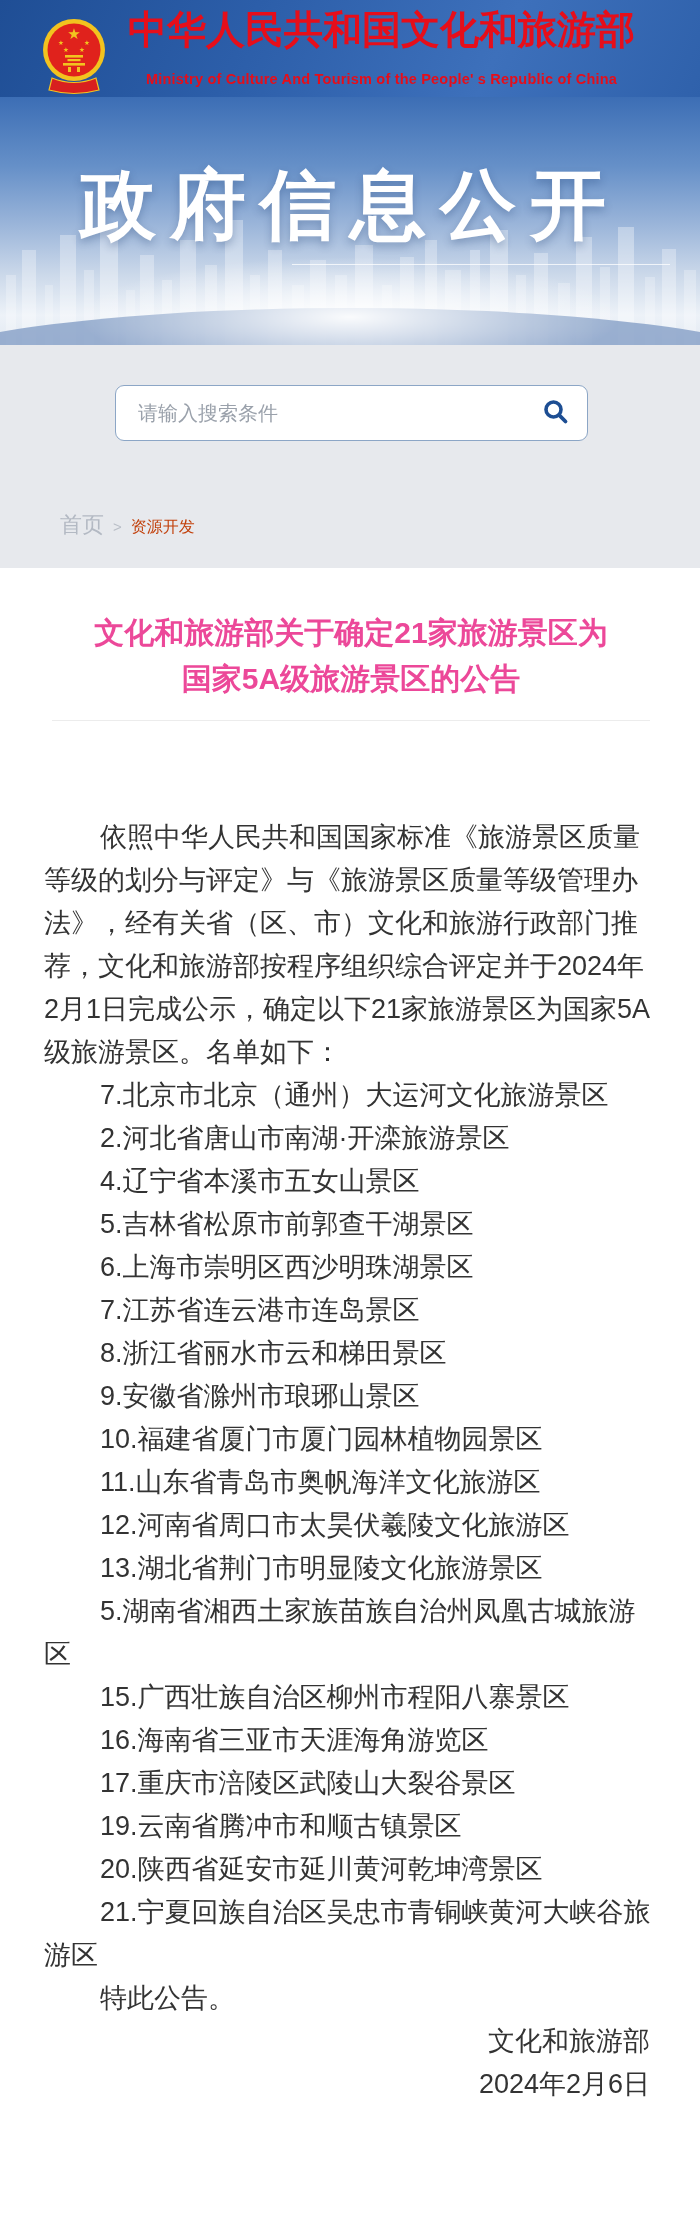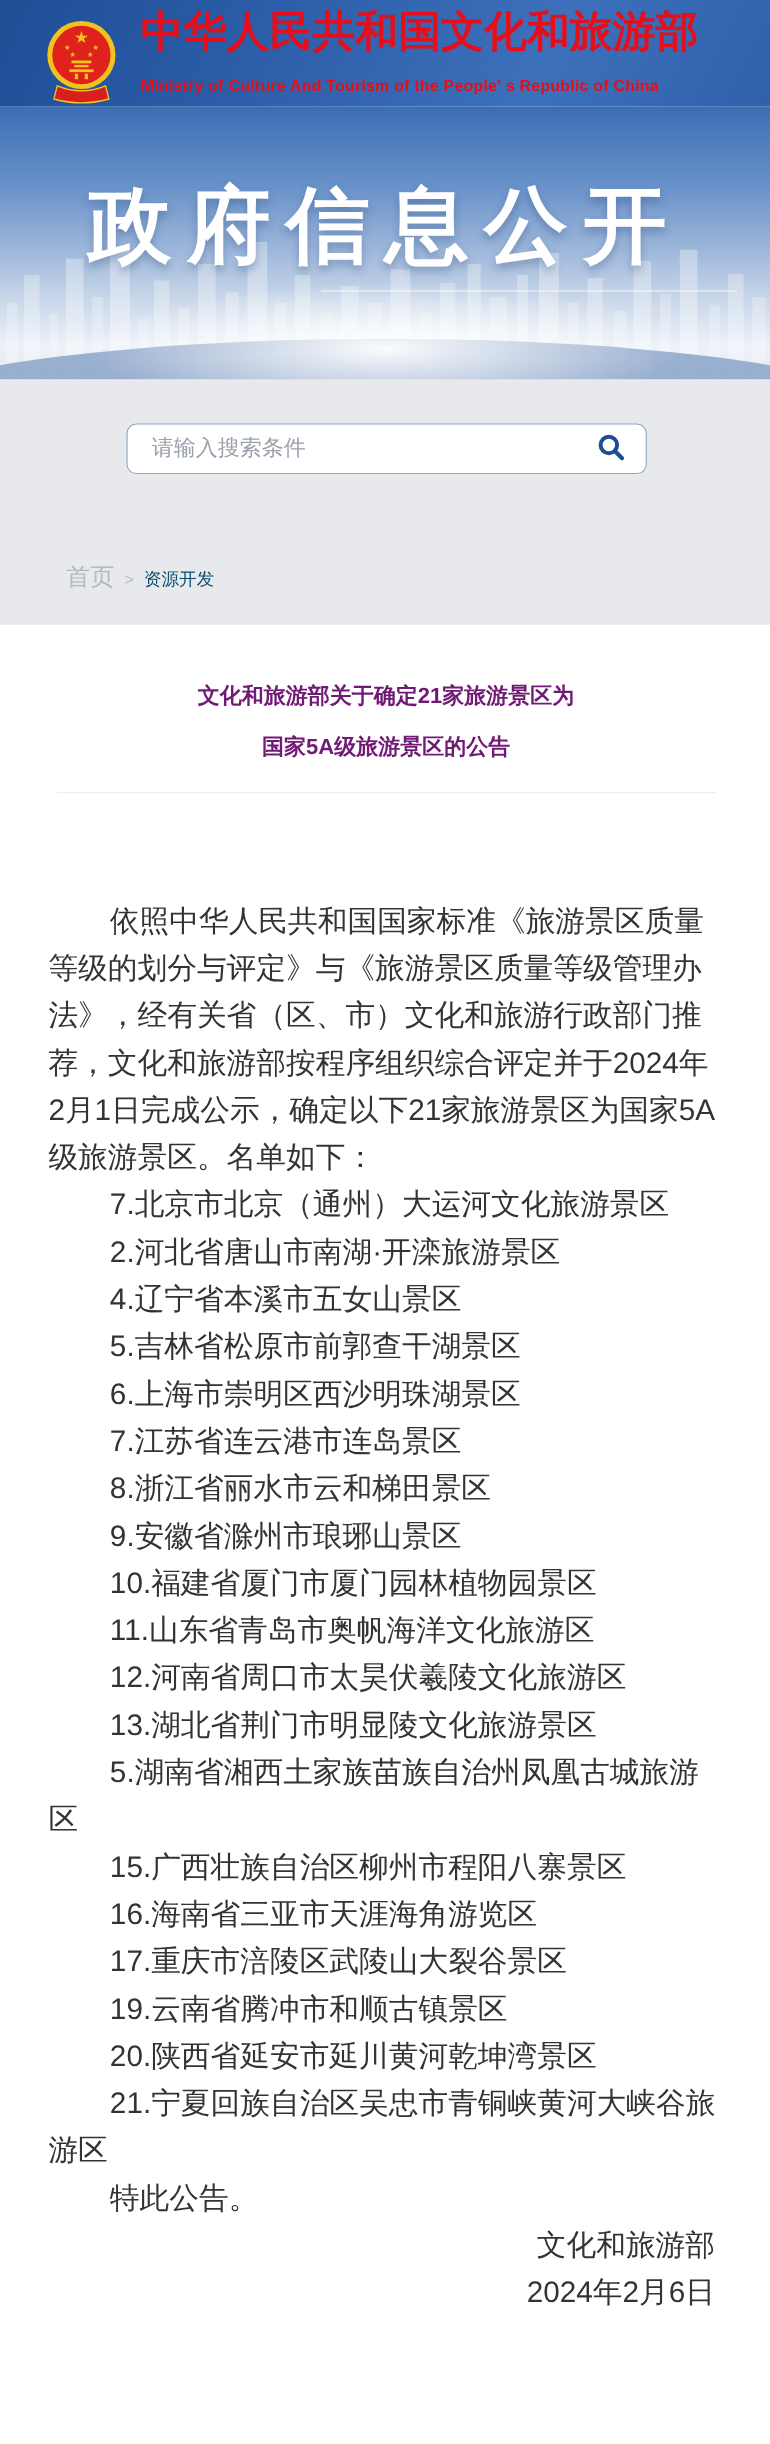--- a/index.html
+++ b/index.html
@@ -30,20 +30,21 @@
     line-height: 1.05;
     white-space: nowrap;
     text-align: center;
   }
   .header-title-en {
     font-size: 14.5px;
     font-weight: 700;
     margin-top: 20px;
     white-space: nowrap;
     letter-spacing: 0.2px;
+    text-align: center;
   }
 
   
   .banner {
     height: 248px;
     position: relative;
     overflow: hidden;
     background: linear-gradient(180deg, #3c6eb5 0%, #6690c8 28%, #9cb6da 52%, #ccd9ea 72%, #edf2f8 88%, #e2e9f1 100%);
   }
   .banner-title {
@@ -65,21 +66,21 @@
     width: 378px; height: 1px;
     background: rgba(255,255,255,0.75);
   }
   .cityscape { position: absolute; left: 0; bottom: 0; z-index: 1; }
 
   
   .toolbar { height: 223px; background: #e7e9ed; position: relative; }
   .search-box {
     position: absolute;
     left: 115px; top: 40px;
-    width: 473px; height: 46px;
+    width: 473px; height: 56px;
     background: #ffffff;
     border: 1px solid #8ca6c6;
     border-radius: 9px;
     display: flex;
     align-items: center;
   }
   .search-input {
     flex: 1;
     height: 100%;
     border: 0;
@@ -102,32 +103,32 @@
   .breadcrumb {
     position: absolute;
     left: 60px; top: 165px;
     display: flex;
     align-items: baseline;
     gap: 9px;
     color: #b3b9c3;
   }
   .bc-home { font-size: 22px; color: #b3b9c3; text-decoration: none; }
   .bc-sep  { font-size: 15px; color: #b9bec7; }
-  .bc-sec  { font-size: 16px; color: #0c4a6e; text-decoration: none; }
+  .bc-sec  { font-size: 16px; color: #c2410c; text-decoration: none; }
 
   
   .content {
     background: #ffffff;
     padding: 42px 42px 0 44px;
     min-height: 1654px;
   }
   .article-title {
     text-align: center;
-    color: #701a75;
-    font-size: 20px;
+    color: #ec4899;
+    font-size: 30px;
     line-height: 46px;
     font-weight: 700;
   }
   .article-title span { display: block; }
   .divider {
     border: 0;
     border-top: 1px solid #ececec;
     margin: 18px 8px 0 8px;
   }
   .body {

